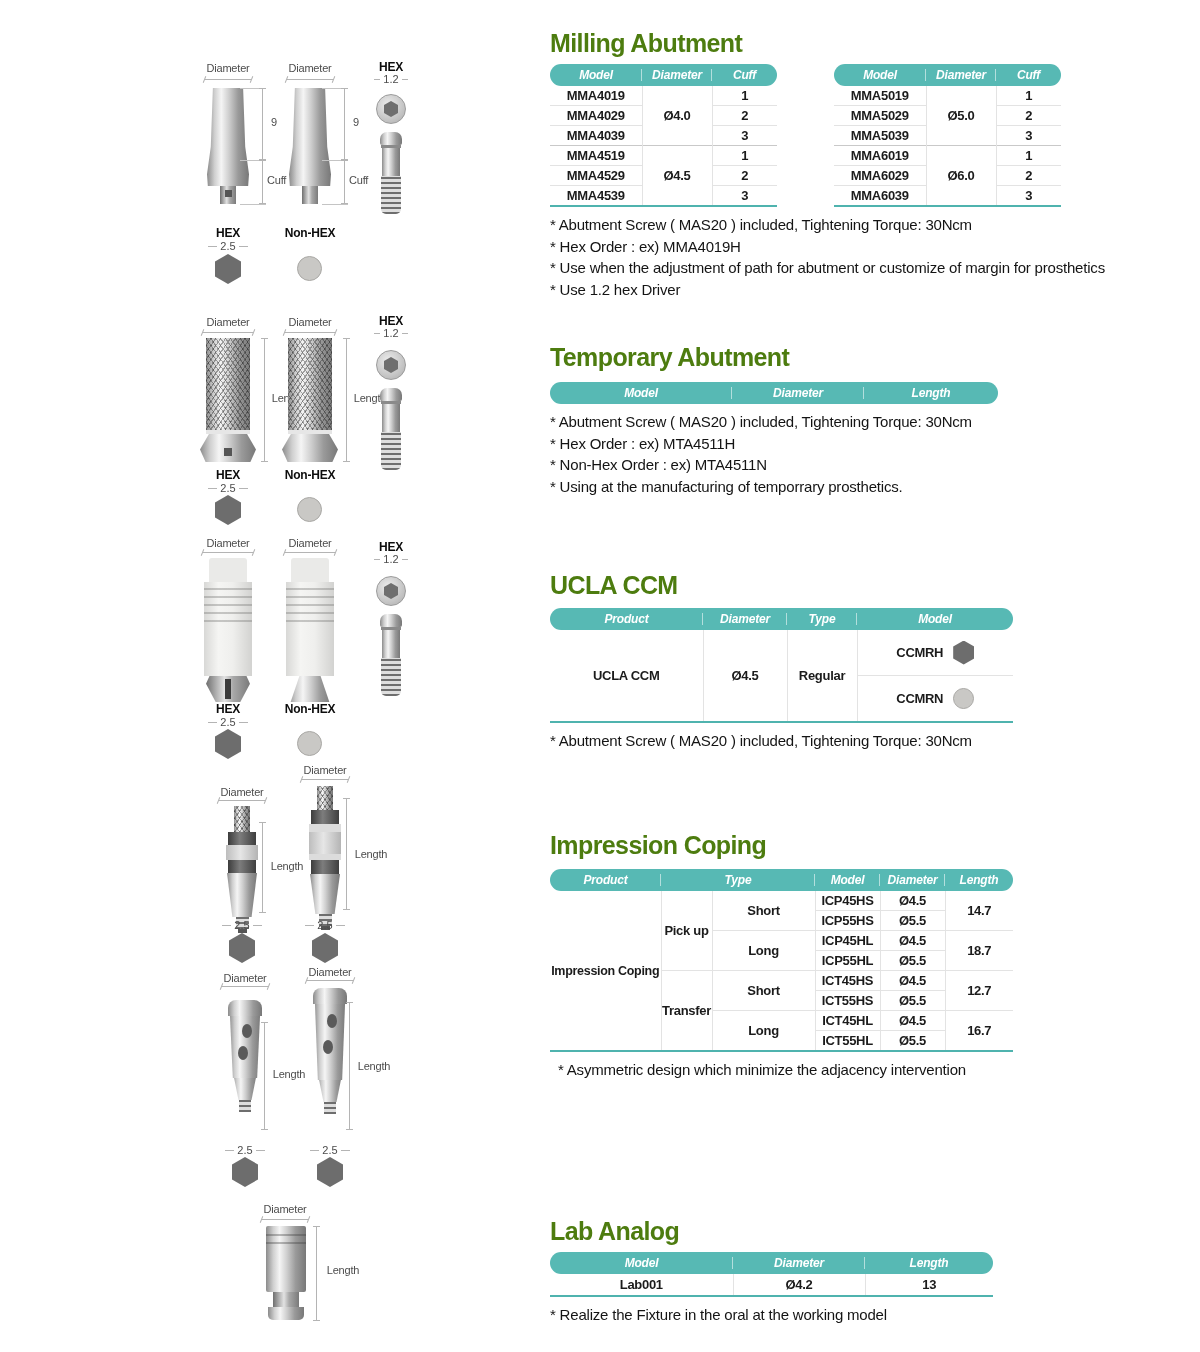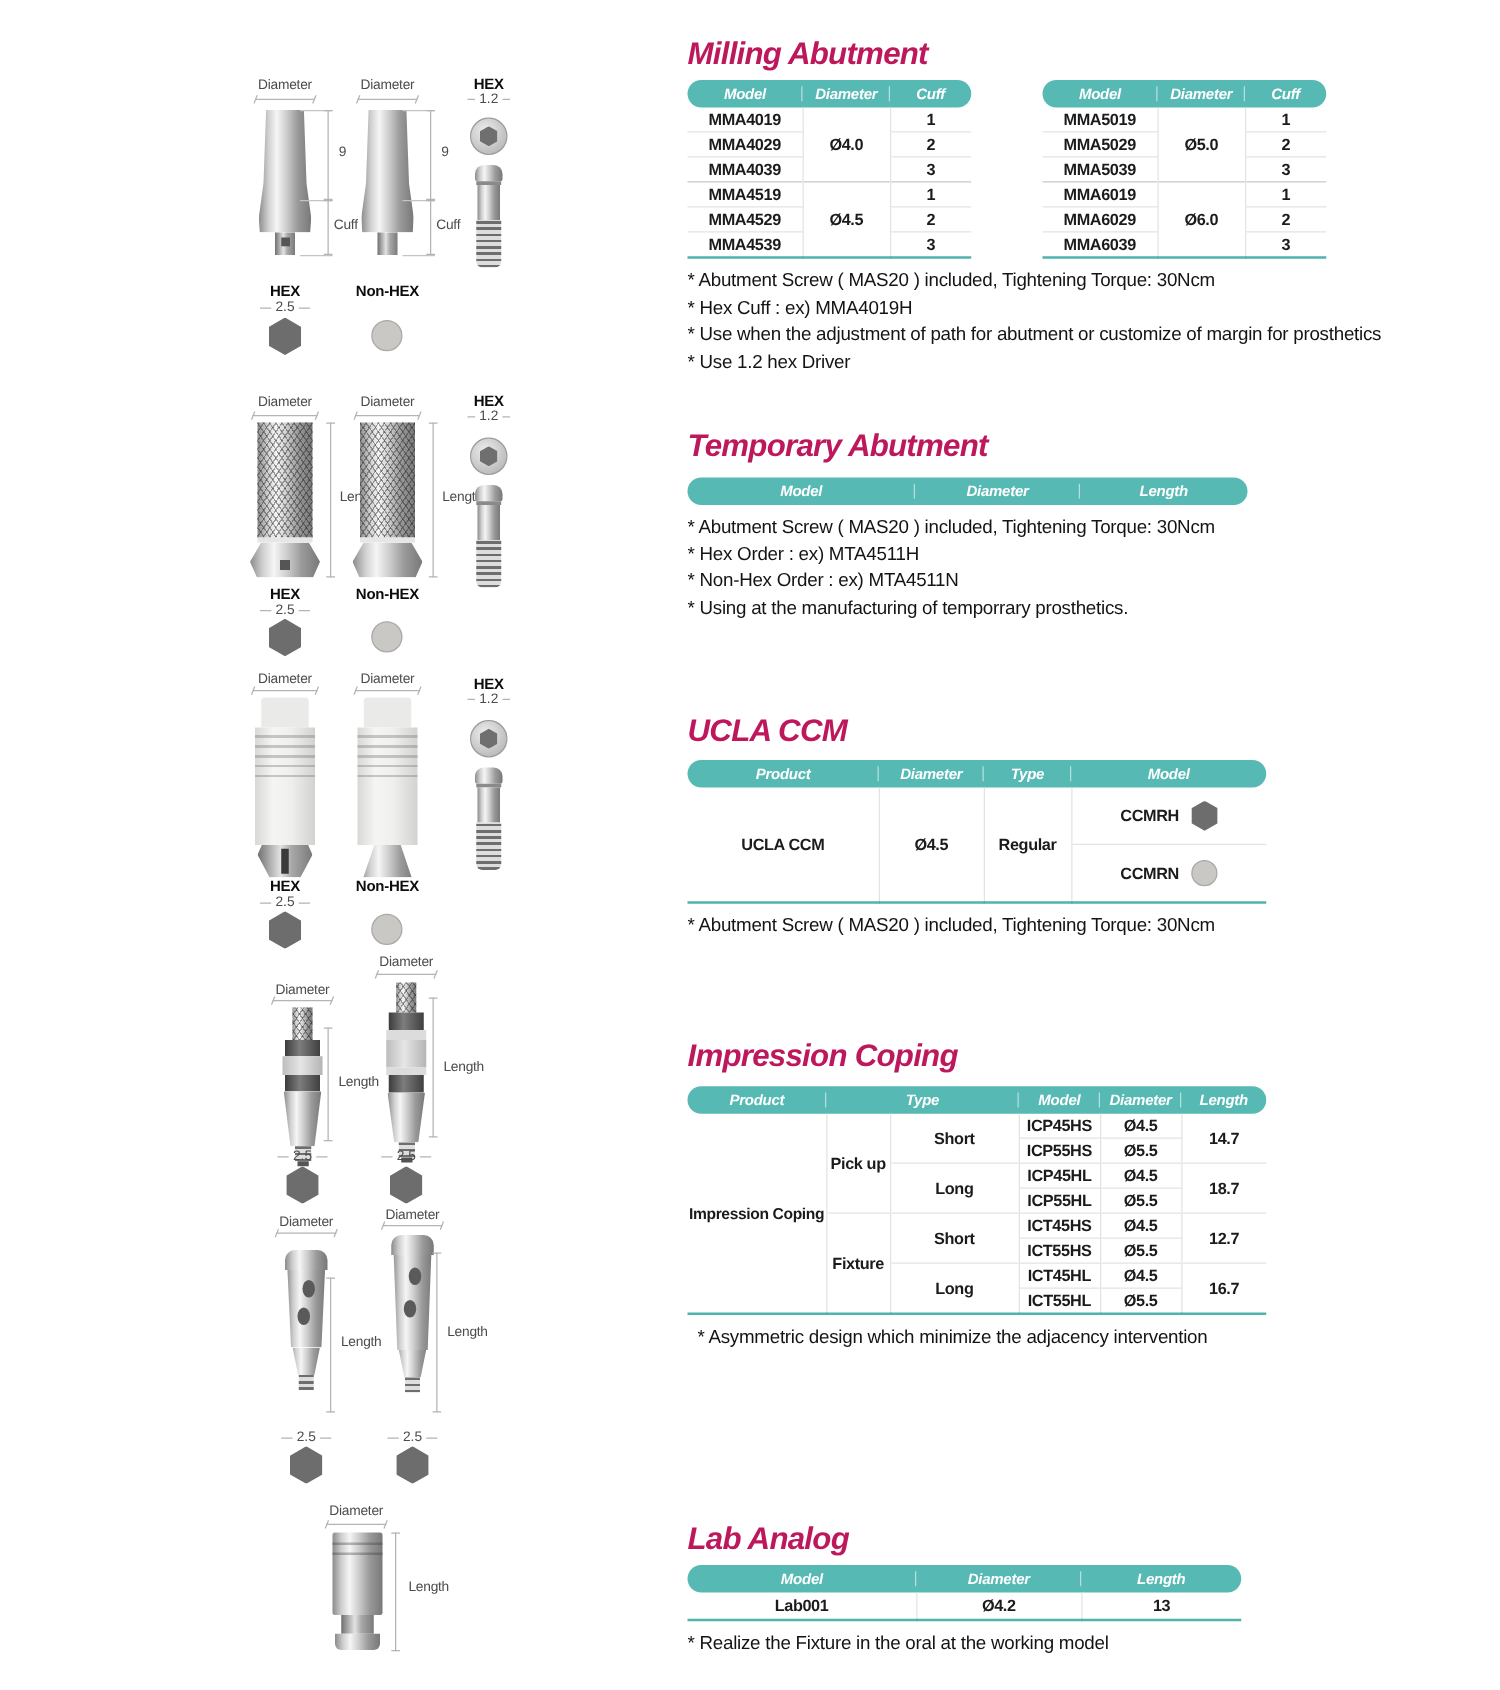--- a/index.html
+++ b/index.html
@@ -1,20 +1,20 @@
 <!DOCTYPE html>
 <html><head>
 <meta charset="utf-8">
 <style>
   html,body{margin:0;padding:0;}
   body{width:1200px;height:1352px;background:#ffffff;position:relative;overflow:hidden;
        font-family:"Liberation Sans",sans-serif;color:#141414;}
   
   .sec{position:absolute;left:550px;width:465px;}
-  .sec-title{font-size:25px;font-weight:700;color:#be185d;letter-spacing:-0.6px;line-height:30px;font-style:italic;}
+  .sec-title{font-size:25px;font-weight:700;color:#4d7c0f;letter-spacing:-0.6px;line-height:30px;}
   .notes{margin-top:7px;}
   .note{font-size:15px;line-height:21.5px;color:#141414;letter-spacing:-0.2px;white-space:nowrap;}
   
   .pill{display:flex;background:#57b9b4;border-radius:11px;height:22px;color:#fff;
         font-size:12px;font-weight:700;align-items:stretch;}
   .ph{display:flex;align-items:center;justify-content:center;position:relative;letter-spacing:-0.2px;font-style:italic;}
   .ph:not(:last-child)::after{content:"";position:absolute;right:0;top:5px;bottom:5px;width:1px;
         background:rgba(255,255,255,0.55);}
   
   table.tbl{border-collapse:collapse;border-spacing:0;border-bottom:2px solid #4fb3ae;}
@@ -149,21 +149,21 @@
         <tr>
               <td class="noL">MMA6039</td>
               <td>3</td>
             </tr>
       </tbody>
         </table>
     </div>
   </div>
   <div class="notes">
     <div class="note">* Abutment Screw ( MAS20 ) included, Tightening Torque: 30Ncm</div>
-    <div class="note">* Hex Cuff : ex) MMA4019H</div>
+    <div class="note">* Hex Order : ex) MMA4019H</div>
     <div class="note">* Use when the adjustment of path for abutment or customize of margin for prosthetics</div>
     <div class="note">* Use 1.2 hex Driver</div>
   </div>
 </div>
 
 <div class="sec" style="top:342px">
   <div class="sec-title">Temporary Abutment</div>
   <div style="width:448px;margin-top:10px">
     <div class="pill">
       <div class="ph" style="width:182px">Model</div>
@@ -259,21 +259,21 @@
         <td rowspan="2">Long</td>
         <td>ICP45HL</td>
         <td>Ø4.5</td>
         <td rowspan="2">18.7</td>
       </tr>
       <tr>
             <td>ICP55HL</td>
             <td>Ø5.5</td>
           </tr>
       <tr>
-        <td rowspan="4">Fixture</td>
+        <td rowspan="4">Transfer</td>
         <td rowspan="2">Short</td>
         <td>ICT45HS</td>
         <td>Ø4.5</td>
         <td rowspan="2">12.7</td>
       </tr>
       <tr>
             <td>ICT55HS</td>
             <td>Ø5.5</td>
           </tr>
       <tr>

